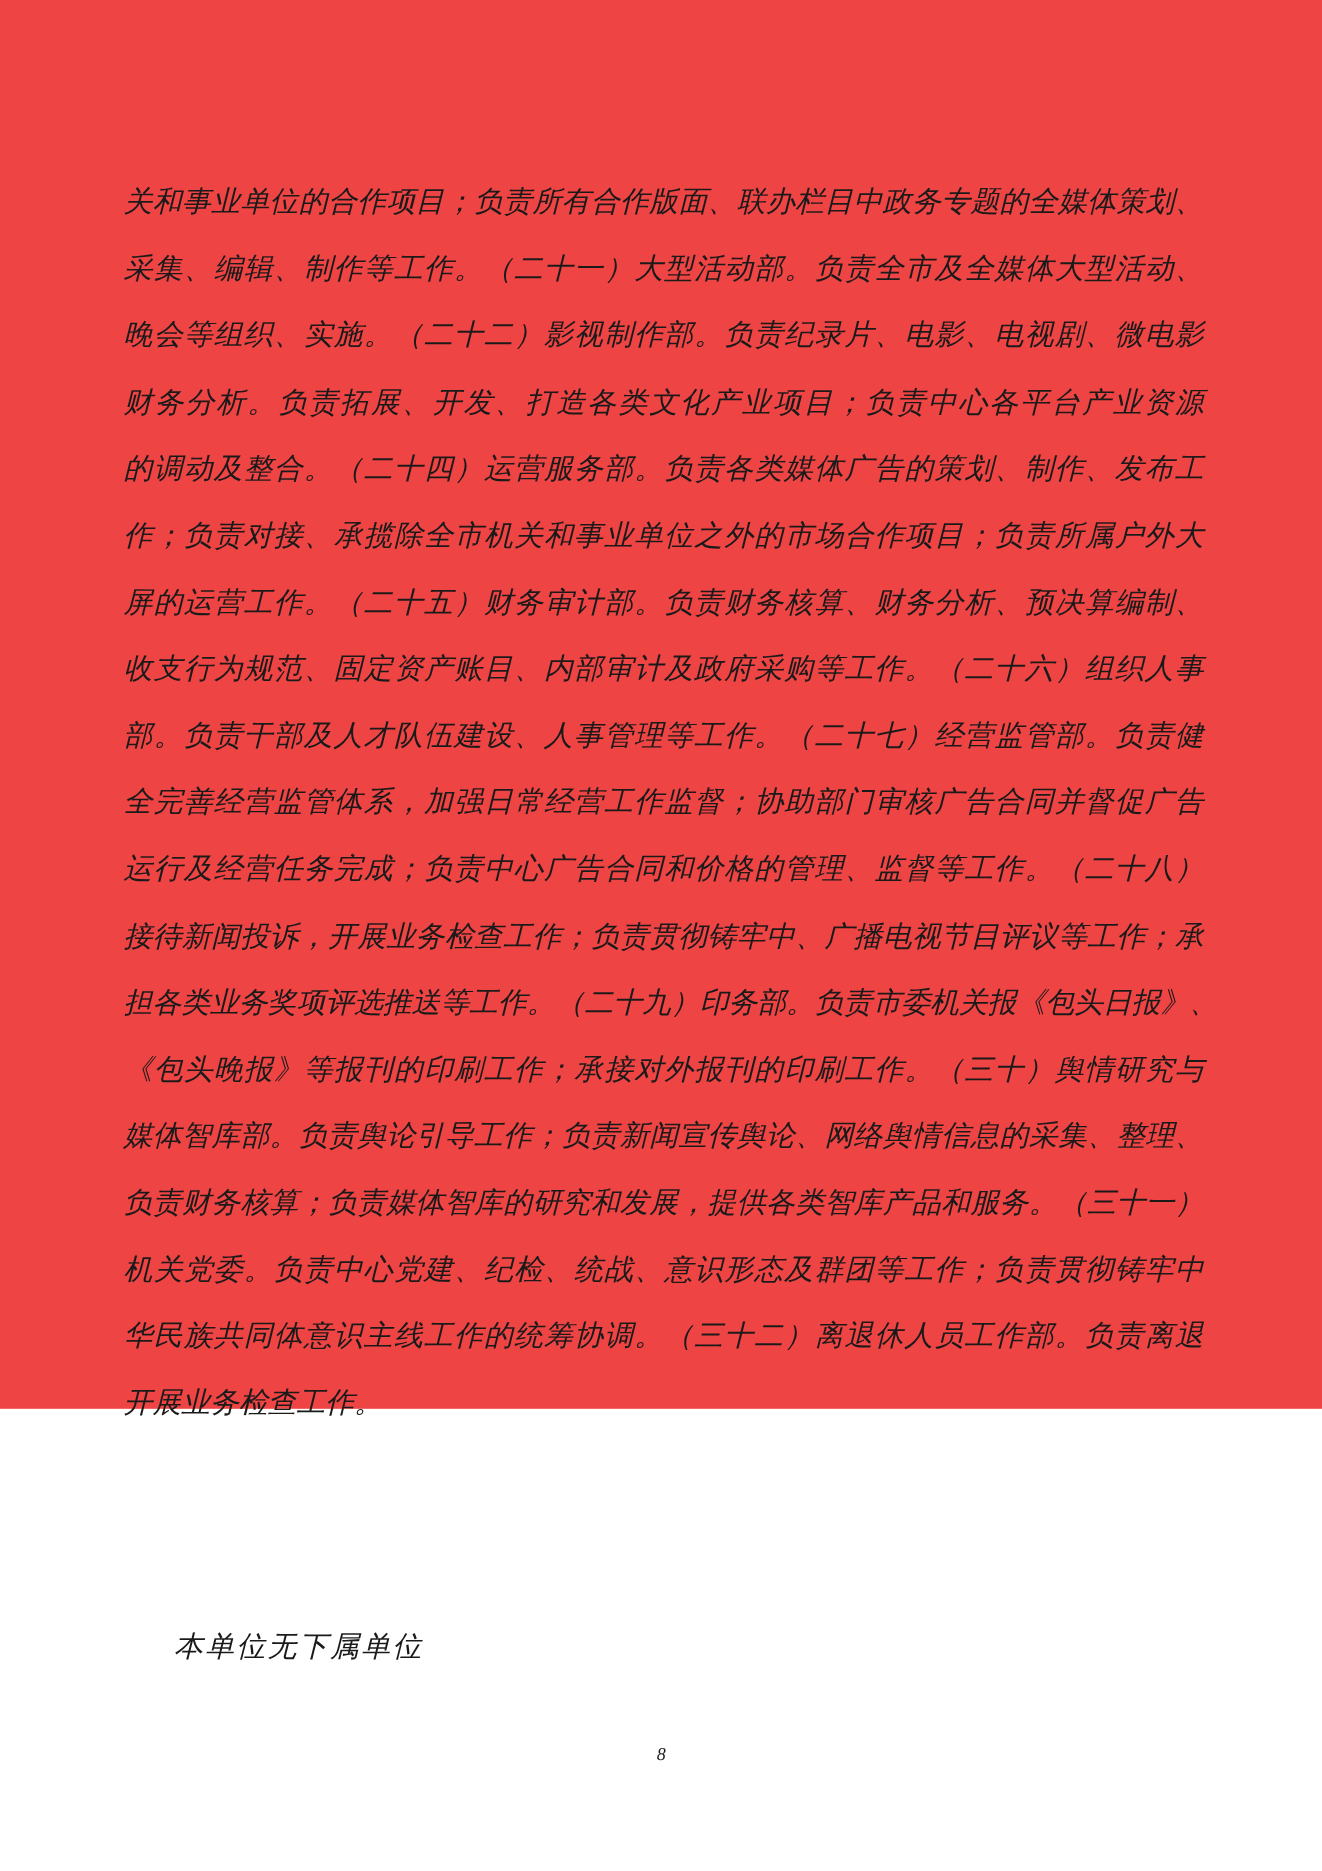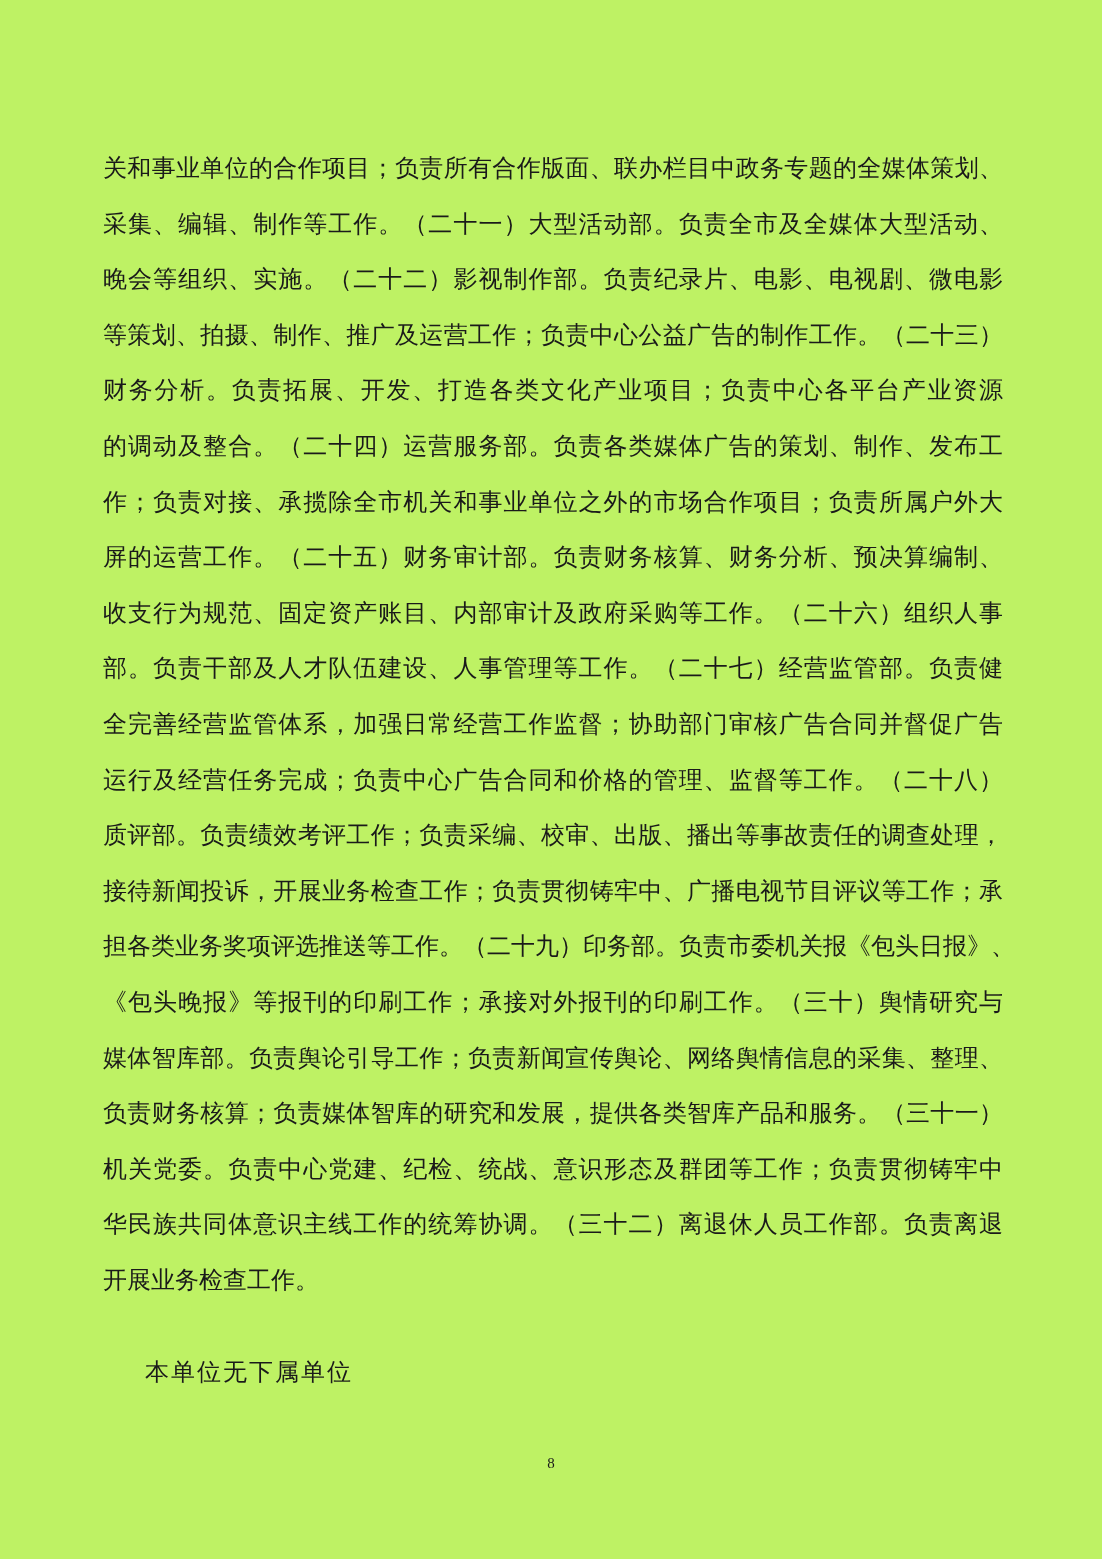--- a/index.html
+++ b/index.html
@@ -12,22 +12,23 @@
       height: 1559px;
       position: relative;
       overflow: hidden;
       font-family: "DejaVu Serif", "Liberation Serif", serif;
       color: #1a1a1a;
     }
     .page {
       position: absolute;
       left: 0; top: 0;
       width: 1102px;
-      height: 1559px;
-      background: #bef264;
+      height: 1174px;
+      background: #ef4444;
+      font-style: italic;
     }
     .body-text {
       position: absolute;
       left: 103px;
       top: 148px;
       width: 900px;
     }
     .line {
       height: 55.6px;
       line-height: 40px;
@@ -61,30 +62,28 @@
     }
   </style>
 </head>
 <body>
 
 <div class="page">
   <div class="body-text">
     <div class="line">关和事业单位的合作项目；负责所有合作版面、联办栏目中政务专题的全媒体策划、</div>
     <div class="line">采集、编辑、制作等工作。（二十一）大型活动部。负责全市及全媒体大型活动、</div>
     <div class="line">晚会等组织、实施。（二十二）影视制作部。负责纪录片、电影、电视剧、微电影</div>
-    <div class="line">等策划、拍摄、制作、推广及运营工作；负责中心公益广告的制作工作。（二十三）</div>
     <div class="line">财务分析。负责拓展、开发、打造各类文化产业项目；负责中心各平台产业资源</div>
     <div class="line">的调动及整合。（二十四）运营服务部。负责各类媒体广告的策划、制作、发布工</div>
     <div class="line">作；负责对接、承揽除全市机关和事业单位之外的市场合作项目；负责所属户外大</div>
     <div class="line">屏的运营工作。（二十五）财务审计部。负责财务核算、财务分析、预决算编制、</div>
     <div class="line">收支行为规范、固定资产账目、内部审计及政府采购等工作。（二十六）组织人事</div>
     <div class="line">部。负责干部及人才队伍建设、人事管理等工作。（二十七）经营监管部。负责健</div>
     <div class="line">全完善经营监管体系，加强日常经营工作监督；协助部门审核广告合同并督促广告</div>
     <div class="line">运行及经营任务完成；负责中心广告合同和价格的管理、监督等工作。（二十八）</div>
-    <div class="line">质评部。负责绩效考评工作；负责采编、校审、出版、播出等事故责任的调查处理，</div>
     <div class="line">接待新闻投诉，开展业务检查工作；负责贯彻铸牢中、广播电视节目评议等工作；承</div>
     <div class="line">担各类业务奖项评选推送等工作。（二十九）印务部。负责市委机关报《包头日报》、</div>
     <div class="line">《包头晚报》等报刊的印刷工作；承接对外报刊的印刷工作。（三十）舆情研究与</div>
     <div class="line">媒体智库部。负责舆论引导工作；负责新闻宣传舆论、网络舆情信息的采集、整理、</div>
     <div class="line">负责财务核算；负责媒体智库的研究和发展，提供各类智库产品和服务。（三十一）</div>
     <div class="line">机关党委。负责中心党建、纪检、统战、意识形态及群团等工作；负责贯彻铸牢中</div>
     <div class="line">华民族共同体意识主线工作的统筹协调。（三十二）离退休人员工作部。负责离退</div>
     <div class="line last">开展业务检查工作。</div>
   </div>
 

